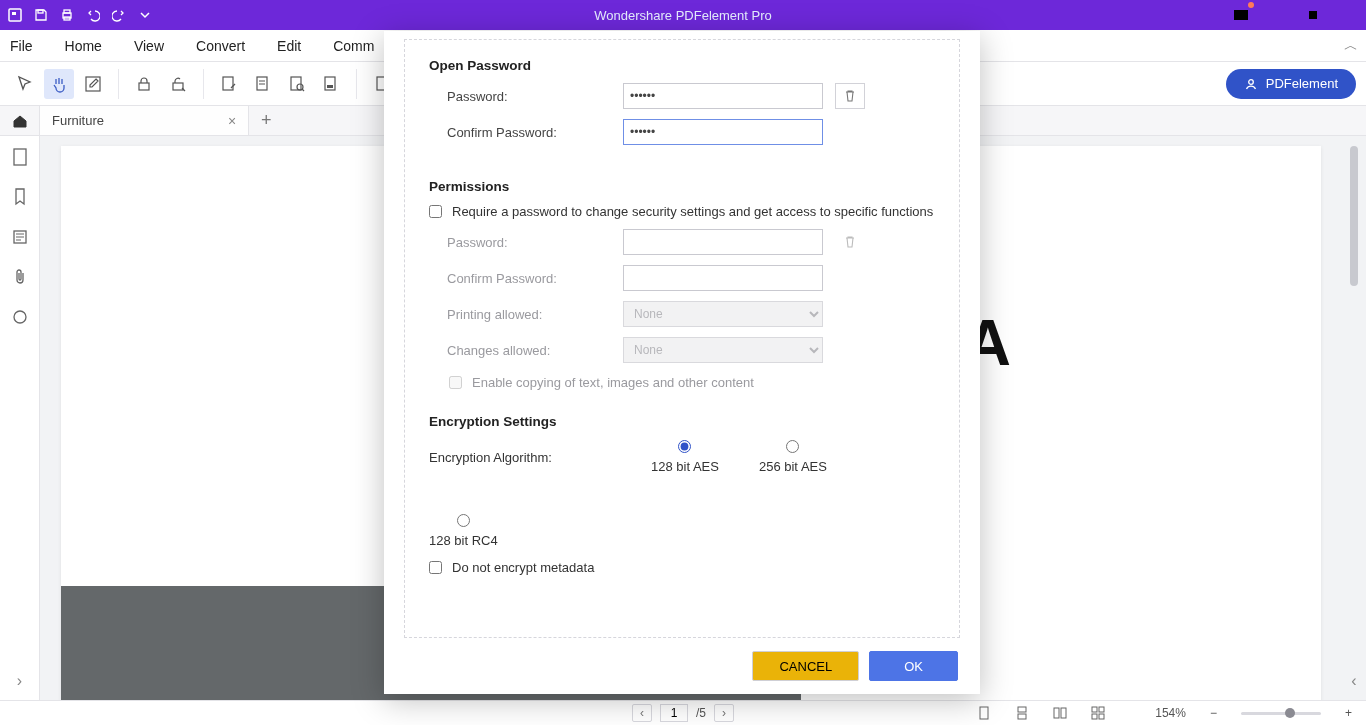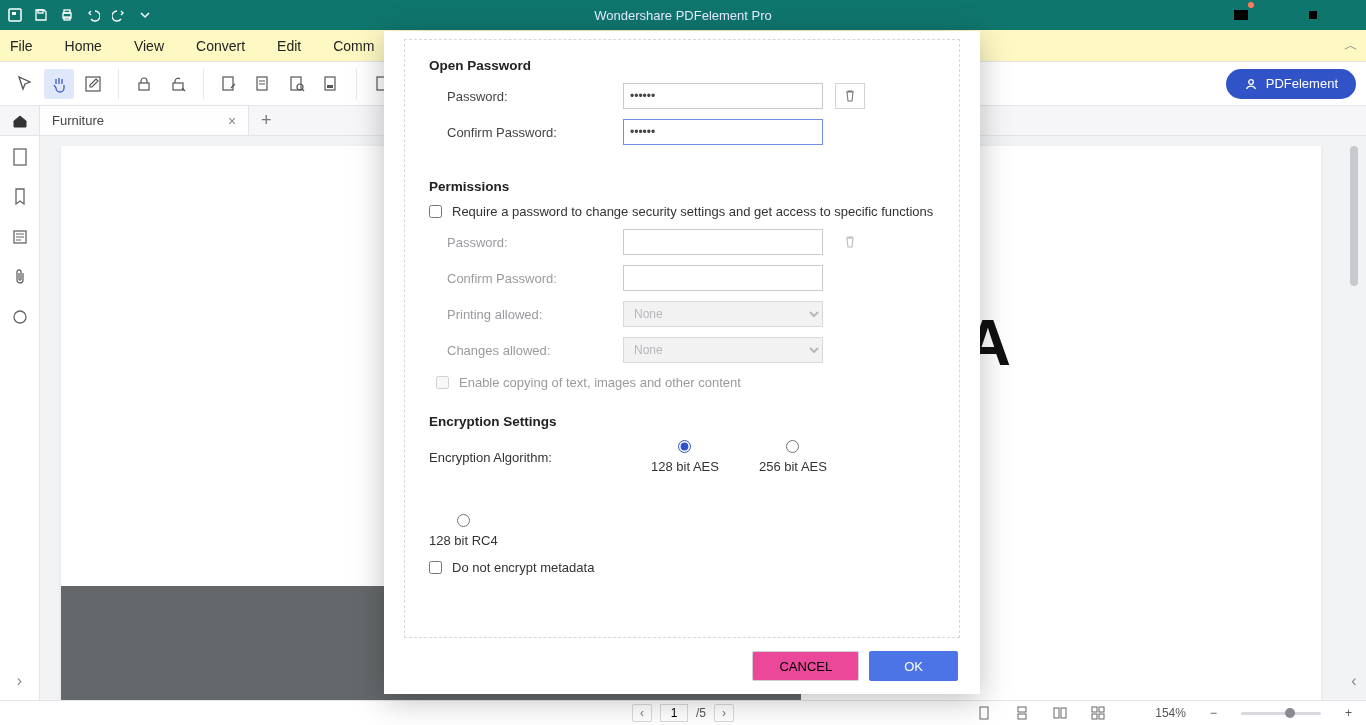--- a/index.html
+++ b/index.html
@@ -1,33 +1,33 @@
 <!DOCTYPE html>
 <html><head>
 <meta charset="utf-8">
 <style>
   * { box-sizing: border-box; margin: 0; padding: 0; font-family: "Segoe UI", Arial, sans-serif; }
   html, body { width: 1366px; height: 725px; overflow: hidden; background: #e9ebee; }
 
   
   .titlebar {
-    height: 30px; background: #0f766e; display: flex; align-items: center;
+    height: 30px; background: #6d28d9; display: flex; align-items: center;
     color: #fff; font-size: 12px; padding: 0 6px; position: relative;
   }
   .titlebar .tb-left { display: flex; gap: 8px; align-items: center; }
   .titlebar .tb-icon { width: 18px; height: 18px; display: flex; align-items: center; justify-content: center; cursor: pointer; }
   .titlebar .tb-icon svg { stroke: #fff; fill: none; }
   .titlebar .tb-title { position: absolute; left: 50%; transform: translateX(-50%); font-size: 13px; color: #e6ecff; }
   .titlebar .tb-right { margin-left: auto; display: flex; gap: 14px; align-items: center; }
   .titlebar .tb-right .win-btn { width: 22px; height: 22px; display:flex; align-items:center; justify-content:center; cursor:pointer; }
   .notif-dot { width:6px; height:6px; border-radius:50%; background:#ff7a59; position:absolute; top:-2px; right:-2px; }
 
   
   .menubar {
-    height: 32px; background:#fef9c3; border-bottom:1px solid #e4e4e8; display:flex; align-items:center;
+    height: 32px; background:#ffffff; border-bottom:1px solid #e4e4e8; display:flex; align-items:center;
     padding: 0 8px; gap: 28px; font-size: 14px; color:#222;
   }
   .menubar .menu-item { cursor:pointer; padding:4px 2px; }
   .menubar .chev { margin-left:auto; color:#888; cursor:pointer; }
 
   
   .ribbon {
     height: 44px; background:#fff; border-bottom:1px solid #e4e4e8; display:flex; align-items:center;
     padding:0 10px; gap:6px;
   }
@@ -94,29 +94,29 @@
   .chk-row input[type=checkbox] { accent-color:#3053c8; width:13px; height:13px; }
   .field-row { display:flex; align-items:center; margin:10px 0 10px 18px; }
   .field-row .lbl { width:176px; color:#444; }
   .field-row input[type=password], .field-row input[type=text], .field-row select {
     width:200px; height:26px; border:1px solid #c9c9d0; padding:0 6px; font-size:12px; color:#444; background:#fff;
   }
   .field-row input.focused { border-color:#6f8fe6; outline:none; }
   .field-row .trash { margin-left:12px; width:30px; height:26px; border:1px solid #d2d2d8; display:flex; align-items:center; justify-content:center; cursor:pointer; }
   .disabled input, .disabled select { background:#ededef; color:#9a9a9f; }
   .disabled .lbl, .disabled-text { color:#9a9a9f; }
-  .subchk { margin-left:7px; display:flex; align-items:center; gap:10px; color:#9a9a9f; }
+  .subchk { margin-left:20px; display:flex; align-items:center; gap:10px; color:#9a9a9f; }
   .radio-row { display:flex; align-items:center; gap:40px; margin:11px 0; flex-wrap:wrap; }
   .radio-row .rlabel { width:182px; }
   .radio-row label { display:flex; align-items:center; gap:6px; color:#333;flex-direction:column; }
   .radio-row input[type=radio] { accent-color:#3053c8; }
   .sep { height:24px; }
 
   .modal-footer { height:56px; display:flex; align-items:center; justify-content:flex-end; gap:10px; padding:0 22px; }
-  .btn { height:30px; padding:4px 26px; font-size:13px; border:1px solid #cfcfd5; background:#ec4899; cursor:pointer; border-radius:2px; }
+  .btn { height:30px; padding:4px 26px; font-size:13px; border:1px solid #cfcfd5; background:#eab308; cursor:pointer; border-radius:2px; }
   .btn.primary { background:#4d74e6; color:#fff; border-color:#4d74e6; padding:0 34px; }
 
   
   .statusbar {
     height:25px; background:#fff; border-top:1px solid #e4e4e8; display:flex; align-items:center;
     font-size:12px; color:#555; padding:0 10px; gap:10px; position:relative;
   }
   .statusbar .pager { position:absolute; left:50%; transform:translateX(-50%); display:flex; align-items:center; gap:8px; }
   .statusbar .pager .pg-btn { width:20px; height:18px; border:1px solid #d8d8de; display:flex; align-items:center; justify-content:center; cursor:pointer; color:#777; border-radius:2px; }
   .statusbar .pager input { width:28px; height:18px; border:1px solid #d8d8de; text-align:center; font-size:12px; }

